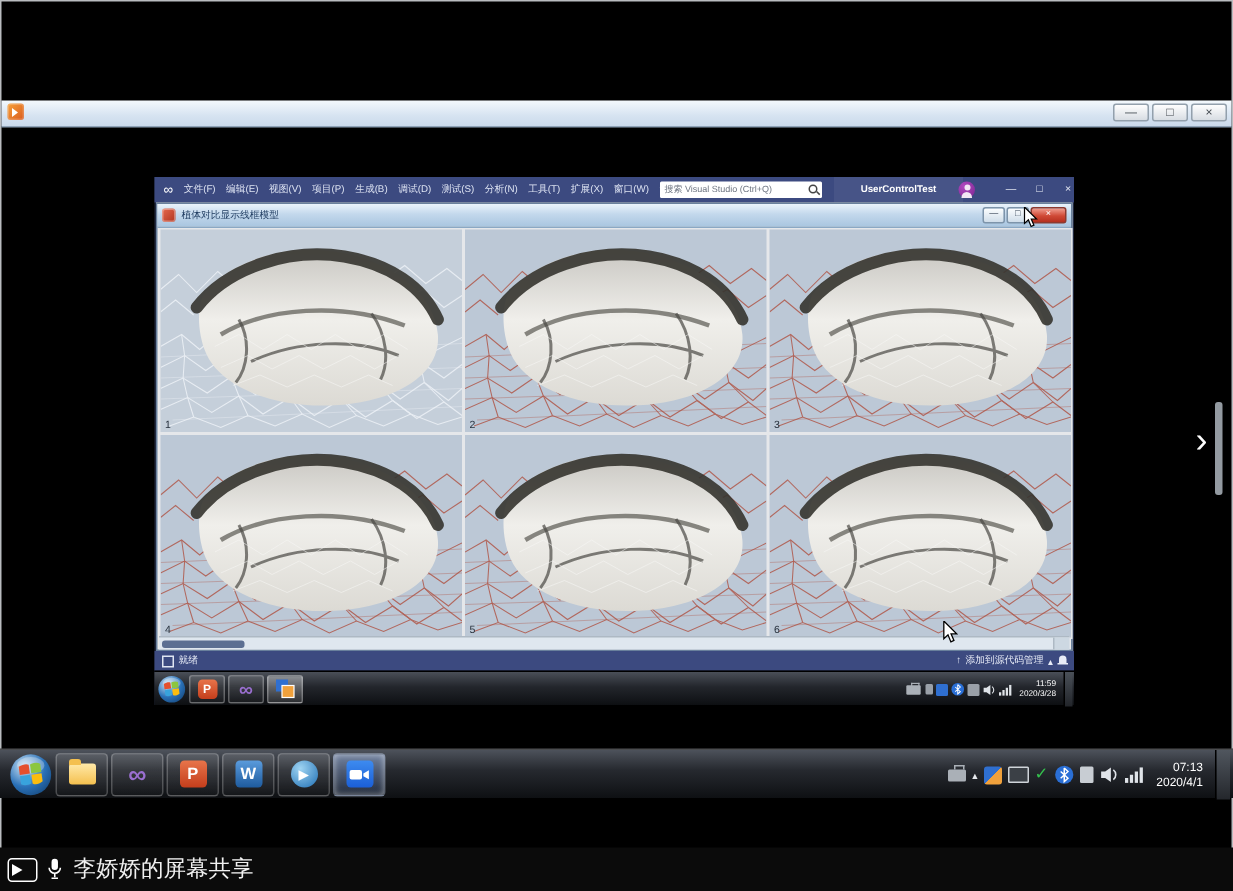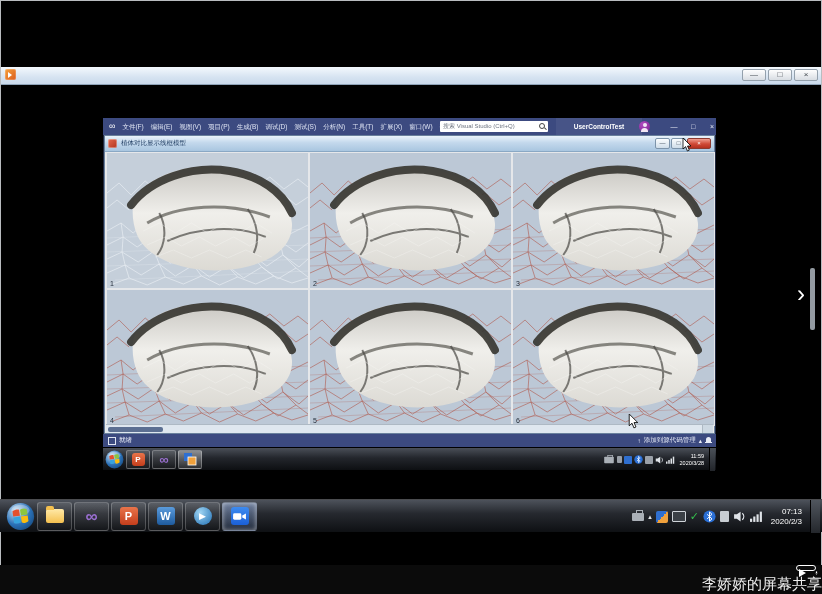--- a/index.html
+++ b/index.html
@@ -119,21 +119,21 @@
   #outer-clock{font-size:8px;padding:0 4px;}
   .show-desktop2{width:9px;height:100%;border-left:1px solid #000;background:linear-gradient(#50565e,#24272c);}
   .check{color:#35c04e;font-size:11px;font-weight:bold;line-height:1;}
   .mon{width:12px;height:9px;border:1.5px solid #cfd4d9;border-radius:1px;background:#3b4046;}
   .brief{width:12px;height:8px;background:#aab0b7;border-radius:1px;position:relative;}
   .brief::before{content:"";position:absolute;left:3.5px;top:-2.5px;width:5px;height:2px;border:1px solid #aab0b7;border-bottom:none;}
   .clip{width:9px;height:11px;background:#c8cdd3;border-radius:1px;}
   .nv{width:12px;height:12px;border-radius:2px;background:linear-gradient(135deg,#2f6fd0 50%,#f0a13c 50%);}
 
   
-  #share-bar{left:0;top:565px;width:822px;height:29px;background:#0b0b0b;display:flex;align-items:flex-end;flex-direction:column;}
+  #share-bar{left:0;top:565px;width:822px;height:29px;background:#0b0b0b;display:flex;align-items:center;}
   #share-screen-icon{position:relative;width:18px;height:14px;border:1.5px solid #fff;border-radius:3px;margin:0 6px 0 5px;}
   #share-screen-icon::before{content:"";position:absolute;left:2px;top:3px;border-left:7px solid #fff;border-top:4px solid transparent;border-bottom:4px solid transparent;}
   #share-label{color:#f0f0f0;font-size:15px;margin-left:7px;white-space:nowrap;}
 
   .cursor{pointer-events:none;}
 </style>
 </head>
 <body>
 
 <svg width="0" height="0" style="position:absolute">
@@ -409,21 +409,21 @@
         </svg>
       <span class="clip to"></span>
       <svg width="13" height="11" class="to">
           <use href="#speakerIco"></use>
         </svg>
       <svg width="13" height="11" class="to">
           <use href="#signalIco"></use>
         </svg>
       <div class="clock" id="outer-clock">
         <div>07:13</div>
-        <div>2020/2/3</div>
+        <div>2020/4/1</div>
       </div>
       <div class="show-desktop2"></div>
     </div>
   </div>
 
   <div class="abs" id="share-bar">
     <span id="share-screen-icon"></span>
     <svg width="11" height="15">
         <use href="#micIco"></use>
       </svg>

